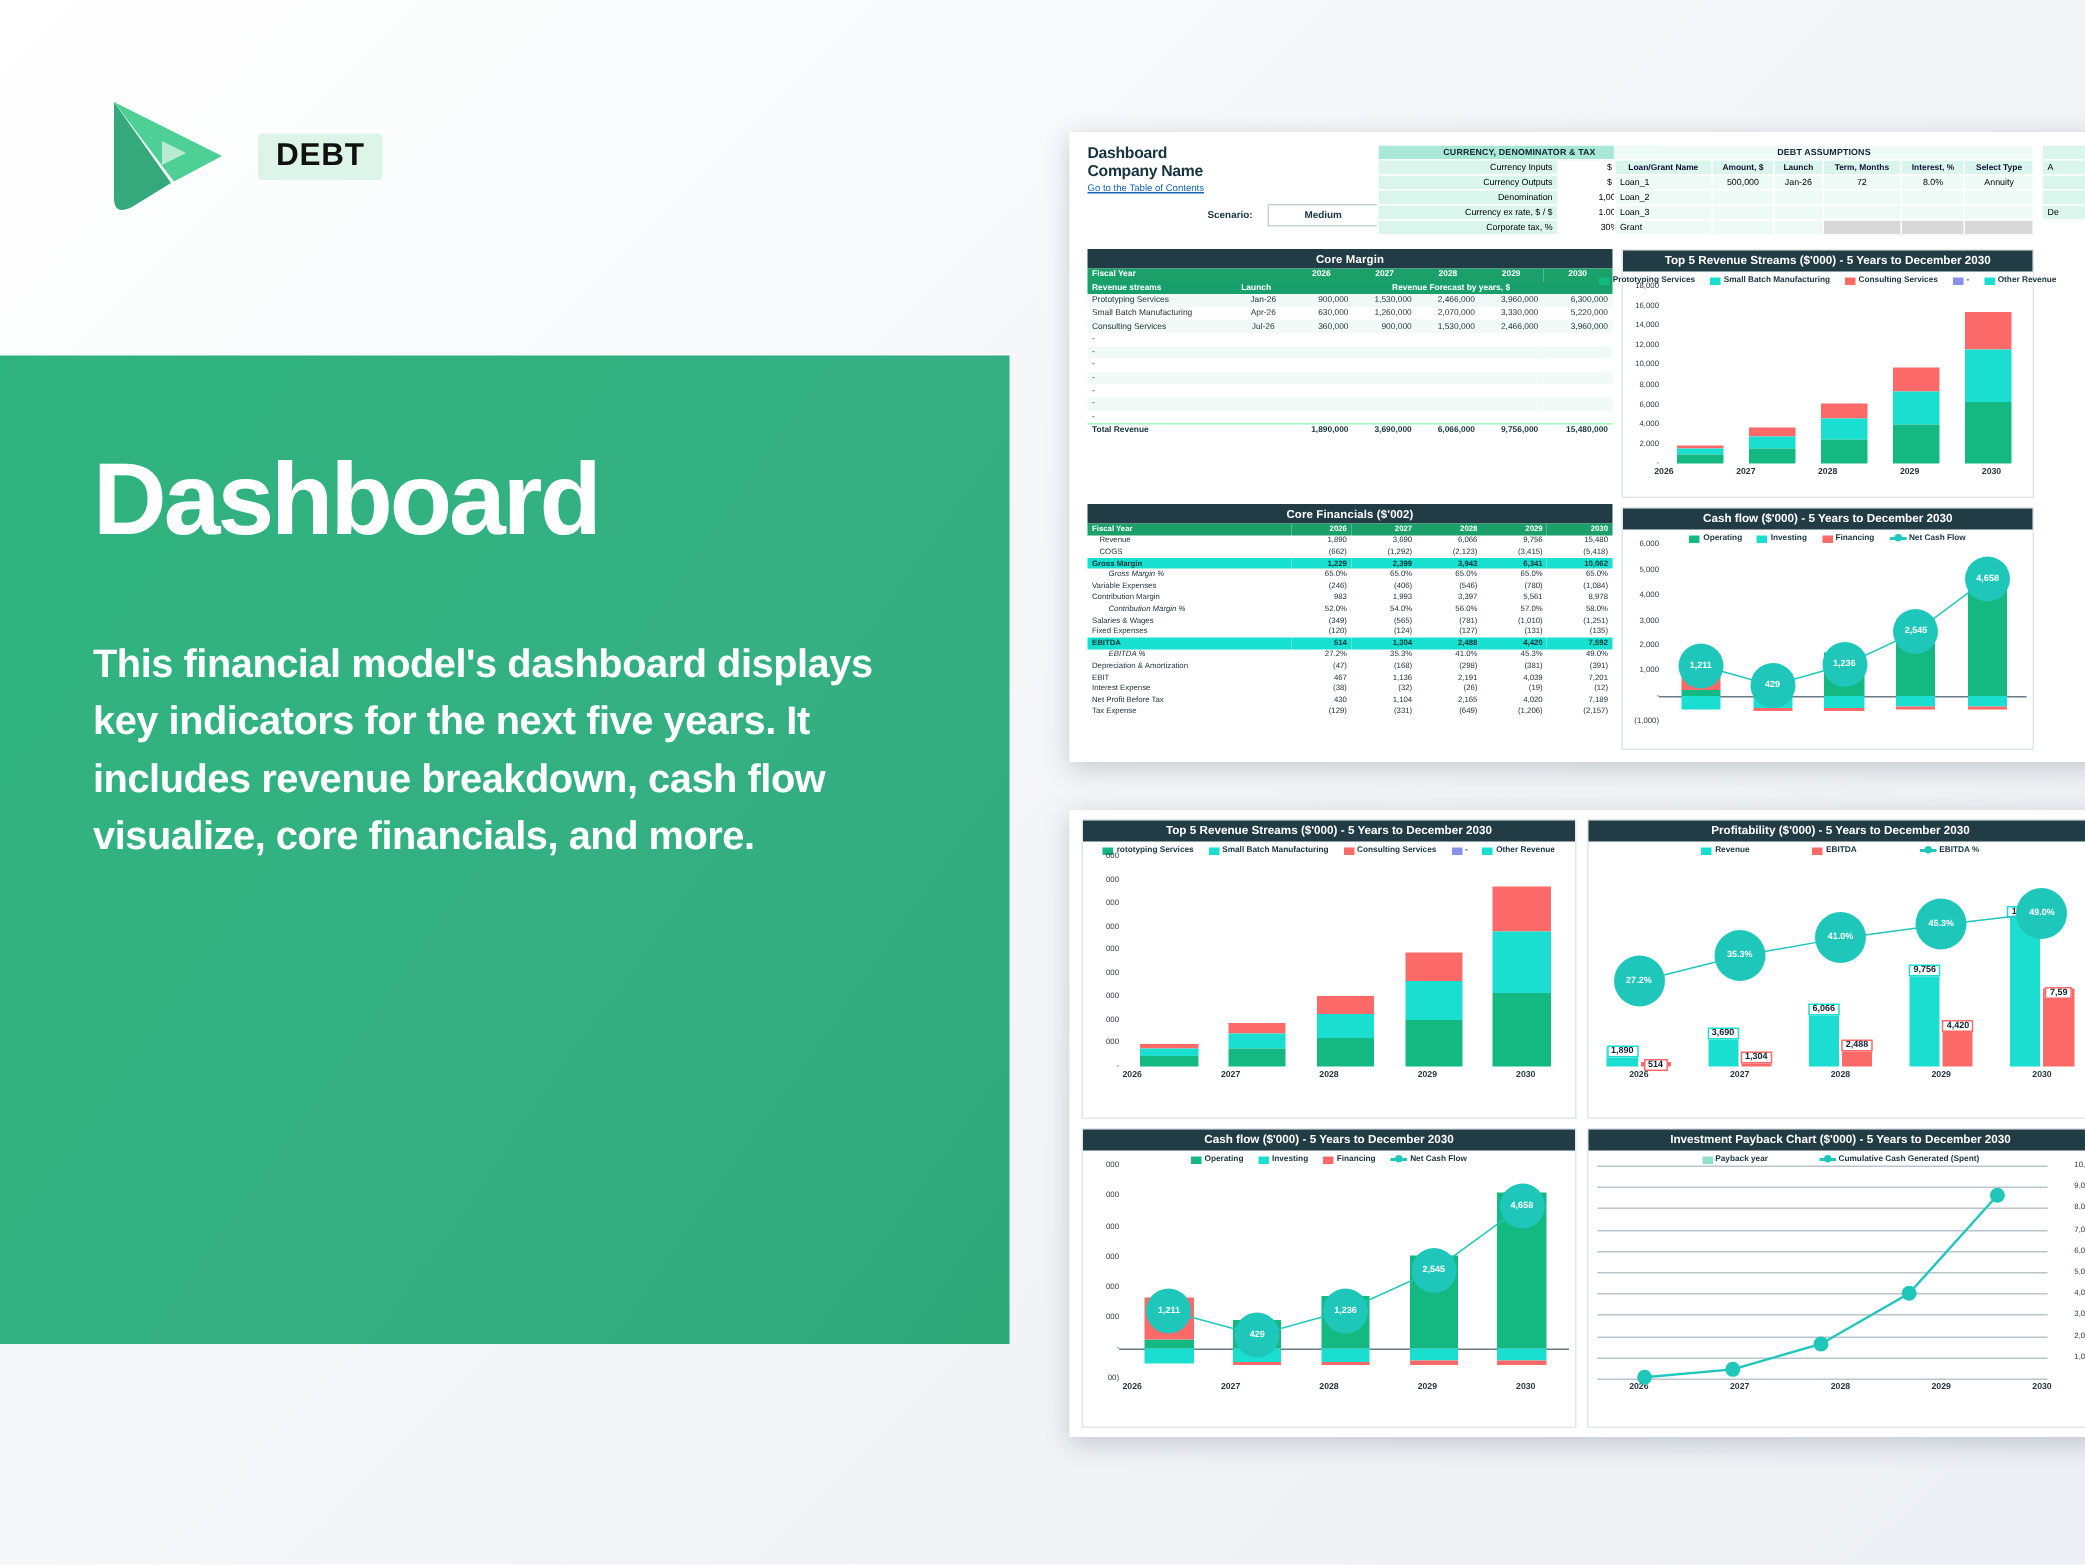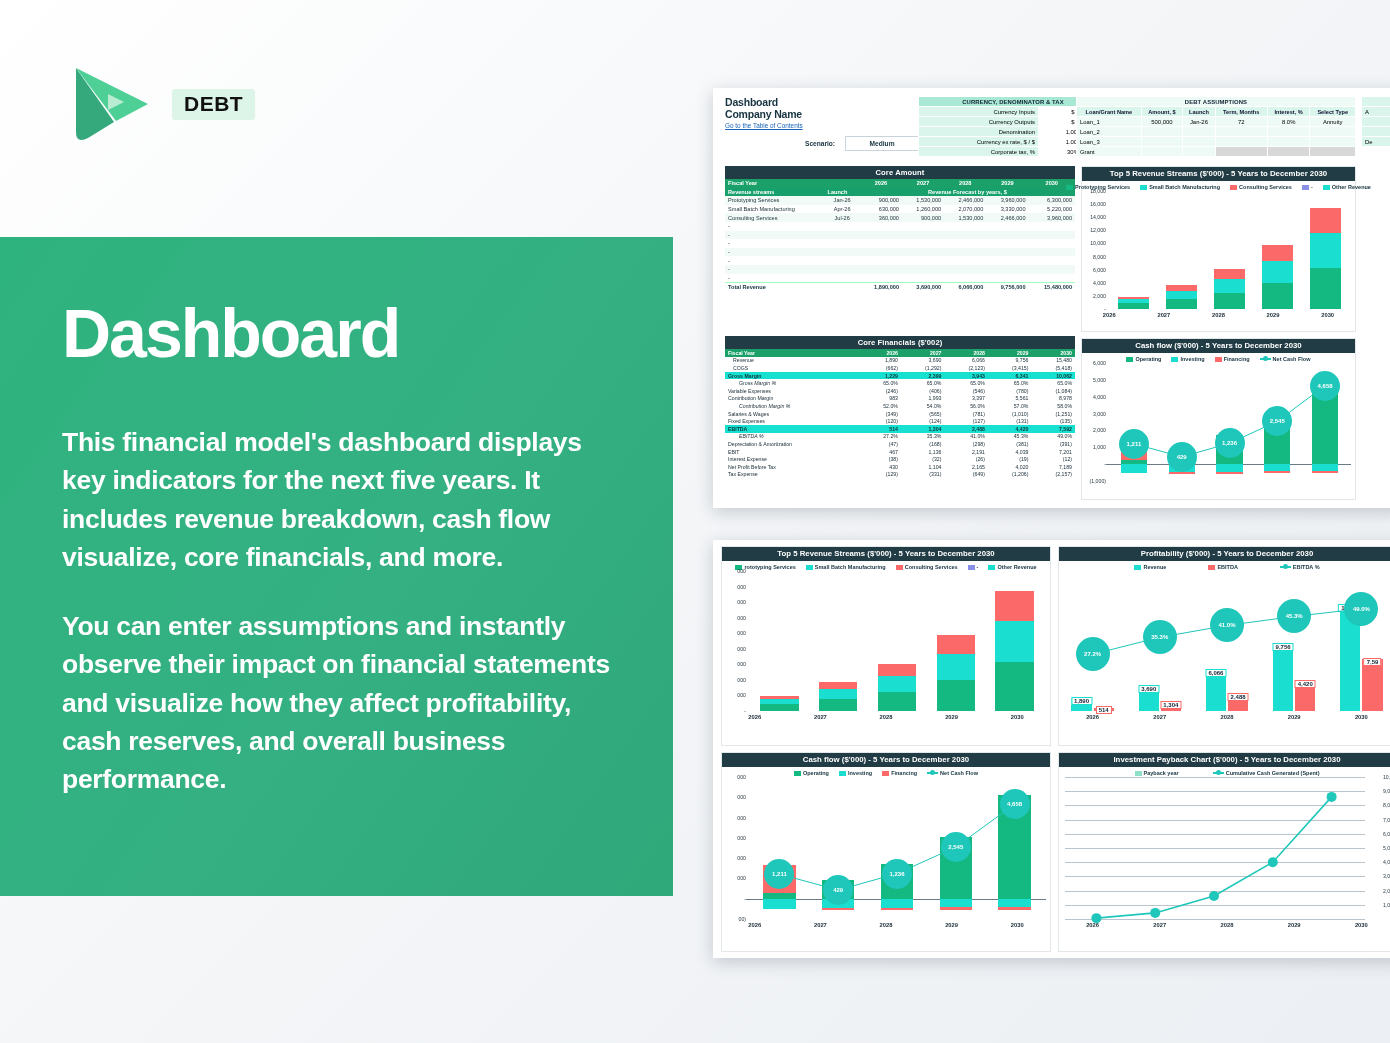--- a/index.html
+++ b/index.html
@@ -157,21 +157,20 @@
     </svg>
   </div>
   <div class="logo-words">
     <span class="ready-pill">DEBT</span>
   </div>
 </div>
 
 <div id="green-panel">
   <div id="panel-title">Dashboard</div>
   <p class="panel-para">This financial model's dashboard displays key indicators for the next five years. It includes revenue breakdown, cash flow visualize, core financials, and more.</p>
-  <p class="panel-para">You can enter assumptions and instantly observe their impact on financial statements and visualize how they affect profitability, cash reserves, and overall business performance.</p>
 </div>
 
 <div class="sheet" id="sheet-top">
 
   <div class="dash-head">
     <div class="t1">Dashboard</div>
     <div class="t2">Company Name</div>
     <a class="toc" href="#">Go to the Table of Contents</a>
   </div>
 
@@ -272,21 +271,21 @@
     <tr>
           <td>&nbsp;</td>
         </tr>
     <tr>
           <td>De</td>
         </tr>
   </tbody>
     </table>
 
   <div id="core-inputs">
-    <div class="banner">Core Amount</div>
+    <div class="banner">Core Margin</div>
     <table>
       <tbody>
           <tr class="fy-row" id="ci-fy">
             <td colspan="2">Fiscal Year</td>
             <td class="ctr">2026</td>
             <td class="ctr">2027</td>
             <td class="ctr">2028</td>
             <td class="ctr">2029</td>
             <td class="ctr">2030</td>
           </tr>

